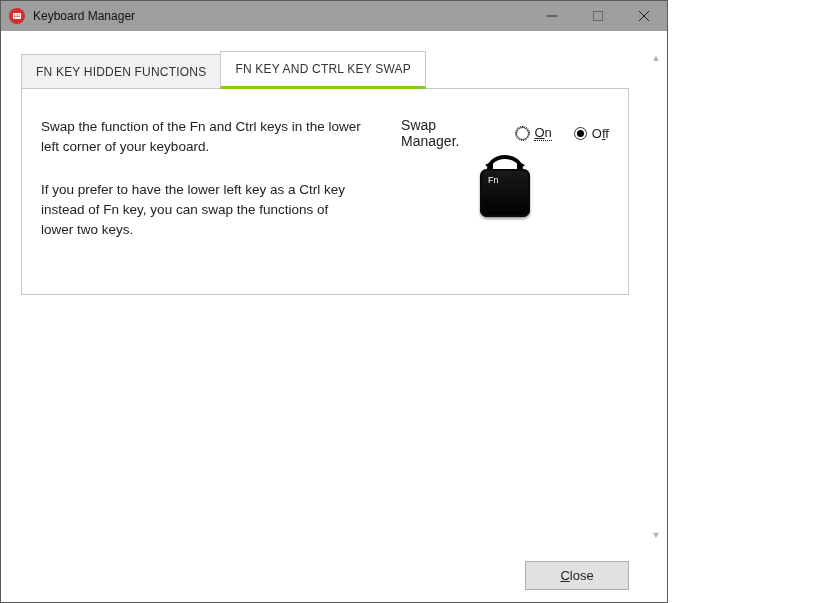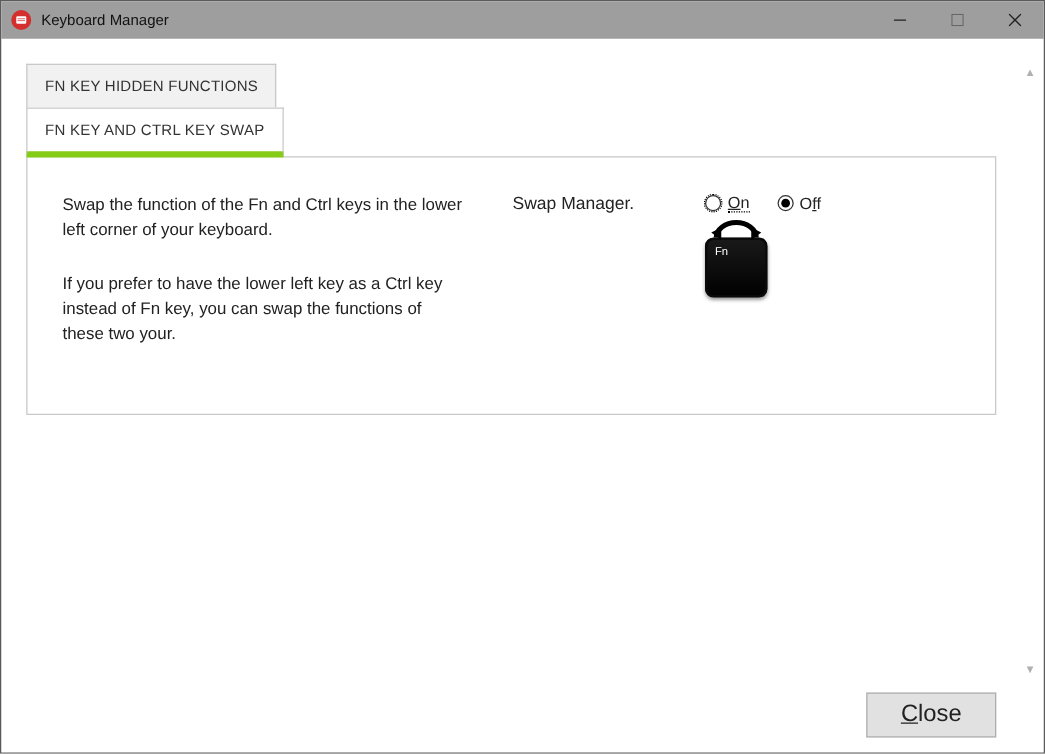--- a/index.html
+++ b/index.html
@@ -1,53 +1,53 @@
 <!DOCTYPE html>
 <html><head>
 <meta charset="utf-8">
 <style>
   * { box-sizing: border-box; }
   html, body { margin: 0; padding: 0; font-family: "Segoe UI", Tahoma, sans-serif; font-size: 13px; color: #222; background: #fff; }
-  .window { width: 836px; height: 603px; display: flex; flex-direction: column; border: 1px solid #5a5a5a; background: #fff; position: relative; }
+  .window { width: 668px; height: 603px; display: flex; flex-direction: column; border: 1px solid #5a5a5a; background: #fff; position: relative; }
   .titlebar { height: 30px; background: #9e9e9e; display: flex; align-items: center; padding-left: 8px; }
   .titlebar .app-icon { width: 16px; height: 16px; border-radius: 50%; background: #d32f2f; margin-right: 8px; display: flex; align-items: center; justify-content: center; }
   .titlebar .app-icon svg { width: 10px; height: 10px; }
   .titlebar .title { font-size: 12px; color: #111; flex: 1; }
   .win-controls { display: flex; height: 100%; }
   .win-btn { width: 46px; height: 100%; display: flex; align-items: center; justify-content: center; cursor: default; }
   .win-btn svg { width: 10px; height: 10px; stroke: #222; stroke-width: 1; fill: none; }
   .win-btn.maximize svg rect { stroke: #666; }
   .content { flex: 1; padding: 20px 20px 12px 20px; display: flex; flex-direction: column; position: relative; }
   .scroll-track { position: absolute; right: 4px; top: 20px; bottom: 60px; width: 14px; }
   .scroll-arrow { width: 14px; height: 14px; display: flex; align-items: center; justify-content: center; color: #b0b0b0; font-size: 9px; position: absolute; }
   .scroll-arrow.up { top: 0; }
   .scroll-arrow.down { bottom: 0; }
   .tabs-wrap { flex: 1; display: flex; flex-direction: column; margin-right: 18px; }
-  .tab-strip { display: flex; align-items: flex-start; flex-direction: column; }
+  .tab-strip { display: flex; align-items: flex-end; }
   .tab { border: 1px solid #c8c8c8; border-bottom: none; background: #f1f1f1; padding: 10px 14px; font-size: 12px; letter-spacing: 0.2px; color: #333; cursor: default; margin-right: -1px; }
-  .tab.active { background: #fff; border-bottom: 5px solid #84cc16; position: relative; z-index: 2; }
+  .tab.active { background: #fff; border-bottom: 3px solid #84cc16; position: relative; z-index: 2; }
   .tab-panel { border: 1px solid #c8c8c8; margin-top: -1px; padding: 28px 28px 32px 28px; min-height: 200px; position: relative; z-index: 1; }
-  .panel-row { display: flex; gap: 40px; }
+  .panel-row { display: flex; gap: 40px; justify-content: center; }
   .left-col { flex: 0 0 320px; }
   .right-col { flex: 1; }
   .para { font-size: 13.5px; line-height: 1.5; margin-bottom: 22px; }
   .swap-row { display: flex; align-items: center; gap: 30px; margin-bottom: 20px; }
   .swap-label { font-size: 14px; }
   .radio-group { display: flex; gap: 22px; align-items: center; padding-left: 27px; }
   .radio-item { display: flex; align-items: center; gap: 5px; font-size: 13px; cursor: default; }
   .radio-outer { width: 13px; height: 13px; border: 1px solid #333; border-radius: 50%; display: flex; align-items: center; justify-content: center; }
   .radio-inner { width: 7px; height: 7px; border-radius: 50%; background: #000; }
   .radio-item.focused .radio-label { border-bottom: 1px dotted #000; }
   .radio-item.focused .radio-outer { outline: 1px dotted #000; outline-offset: 0px; }
   .radio-label u { text-decoration: underline; }
   .keys-illus { display: flex; align-items: flex-start; justify-content: center; gap: 16px; position: relative; margin-top: 4px; }
   .swap-arrow { position: absolute; top: -14px; left: 50%; transform: translateX(-50%); }
   .key { width: 50px; height: 48px; background: linear-gradient(#1a1a1a,#000); border-radius: 7px; box-shadow: inset 0 0 0 2px #0a0a0a, 0 2px 3px rgba(0,0,0,0.4); display: flex; align-items: flex-start; justify-content: flex-start; padding: 6px 8px; color: #fff; font-size: 9px; }
   .button-bar { display: flex; justify-content: flex-end; padding-top: 14px; margin-right: 18px; }
-  .btn { background: #e1e1e1; border: 1px solid #adadad; padding: 6px 18px; width: 104px; text-align: center; font-size: 19px; cursor: default; }
+  .btn { background: #e1e1e1; border: 1px solid #adadad; padding: 6px 18px; width: 104px; text-align: center; font-size: 13px; cursor: default; }
   .btn span { }
   .btn u { text-decoration: underline; }
 </style>
 </head>
 <body>
 
 <div class="window">
 
   <div class="titlebar">
     <div class="app-icon">
@@ -88,21 +88,21 @@
     <div class="tabs-wrap">
       <div class="tab-strip">
         <div class="tab">FN KEY HIDDEN FUNCTIONS</div>
         <div class="tab active">FN KEY AND CTRL KEY SWAP</div>
       </div>
 
       <div class="tab-panel">
         <div class="panel-row">
           <div class="left-col">
             <div class="para">Swap the function of the Fn and Ctrl keys in the lower left corner of your keyboard.</div>
-            <div class="para">If you prefer to have the lower left key as a Ctrl key instead of Fn key, you can swap the functions of these two your.</div>
+            <div class="para">If you prefer to have the lower left key as a Ctrl key instead of Fn key, you can swap the functions of lower two keys.</div>
           </div>
           <div class="right-col">
             <div class="swap-row">
               <div class="swap-label">Swap Manager.</div>
               <div class="radio-group">
                 <div class="radio-item focused">
                   <span class="radio-outer"></span>
                   <span class="radio-label"><u>O</u><span></span>n</span>
                 </div>
                 <div class="radio-item">

